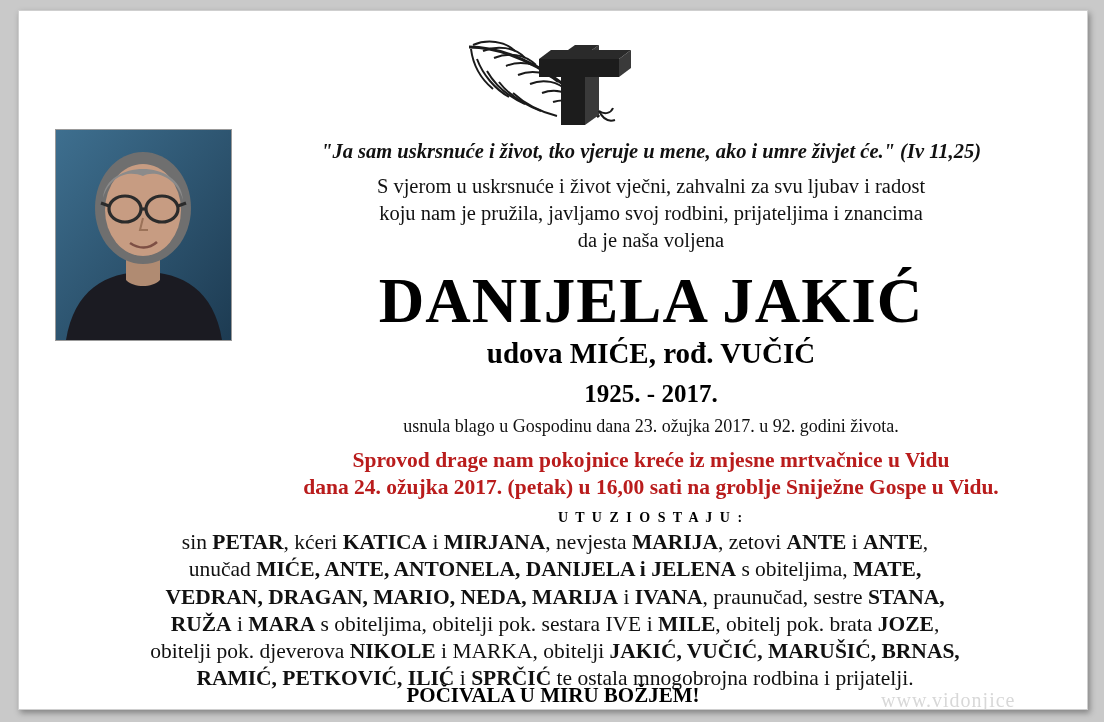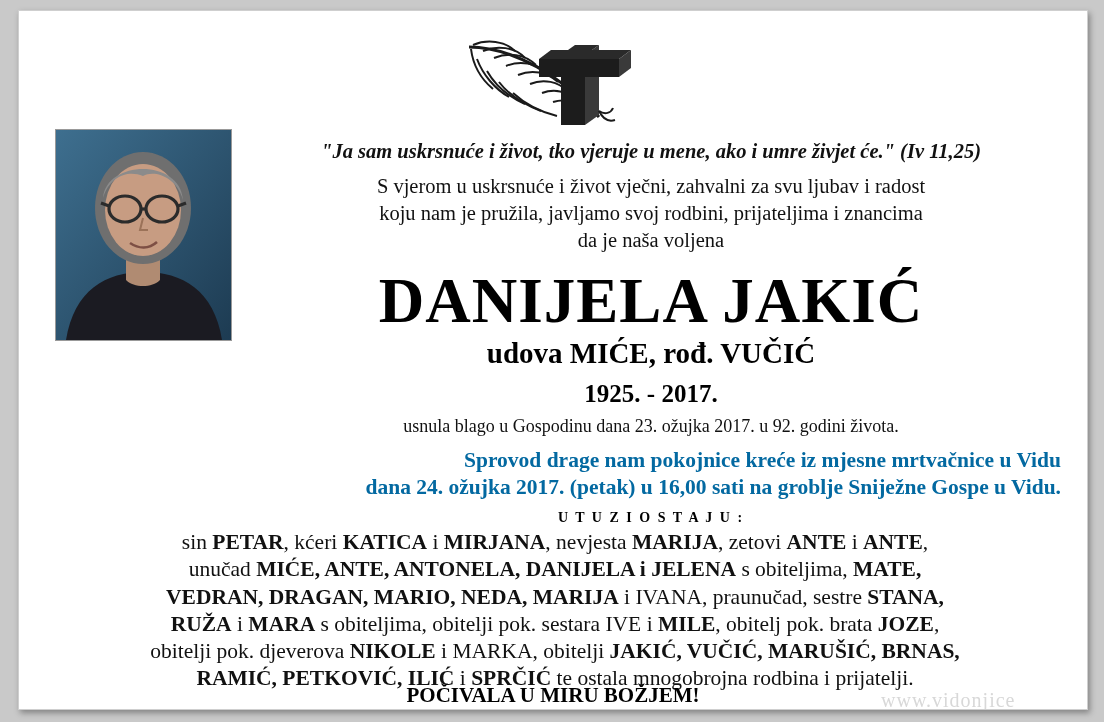--- a/index.html
+++ b/index.html
@@ -105,24 +105,23 @@
     margin: 0 0 8px 0;
   }
   .death-line {
     font-size: 18px;
     color: #111;
     margin: 0 0 10px 0;
   }
   .funeral {
     font-weight: bold;
     font-size: 21.5px;
-    color: #0369a1;
+    color: #b91c1c;
     line-height: 1.28;
     margin: 0 0 8px 0;
-    text-align: right;
   }
   .funeral div { white-space: nowrap; }
 
   .mourners-heading {
     font-weight: bold;
     font-size: 14px;
     letter-spacing: 2px;
     color: #000;
     margin: 4px 0 4px 0;
   }
@@ -220,21 +219,21 @@
         <div>Sprovod drage nam pokojnice kreće iz mjesne mrtvačnice u Vidu</div>
         <div>dana 24. ožujka 2017. (petak) u 16,00 sati na groblje Sniježne Gospe u Vidu.</div>
       </div>
 
       <div class="mourners-heading">U  T U Z I  O S T A J U :</div>
     </div>
 
     <div id="mourners" style="position:absolute; left:36px; top:518px; width:1000px; text-align:center; font-size:21.5px; line-height:1.27; color:#111;">
         <div style="white-space: nowrap;"><span>sin </span><span style="font-weight: bold;">PETAR</span><span>, kćeri </span><span style="font-weight: bold;">KATICA</span><span> i </span><span style="font-weight: bold;">MIRJANA</span><span>, nevjesta </span><span style="font-weight: bold;">MARIJA</span><span>, zetovi </span><span style="font-weight: bold;">ANTE</span><span> i </span><span style="font-weight: bold;">ANTE</span><span>,</span></div>
         <div style="white-space: nowrap;"><span>unučad </span><span style="font-weight: bold;">MIĆE,  ANTE,  ANTONELA,  DANIJELA  i  JELENA</span><span> s obiteljima, </span><span style="font-weight: bold;">MATE,</span></div>
-        <div style="white-space: nowrap;"><span style="font-weight: bold;">VEDRAN,  DRAGAN,  MARIO,  NEDA,  MARIJA</span><span> i </span><span style="font-weight: normal;">IVANA</span><span>, praunučad, sestre </span><span style="font-weight: bold;">STANA,</span></div>
+        <div style="white-space: nowrap;"><span style="font-weight: bold;">VEDRAN,  DRAGAN,  MARIO,  NEDA,  MARIJA</span><span> i </span><span style="font-weight: bold;">IVANA</span><span>, praunučad, sestre </span><span style="font-weight: bold;">STANA,</span></div>
         <div style="white-space: nowrap;"><span style="font-weight: bold;">RUŽA</span><span> i </span><span style="font-weight: bold;">MARA</span><span> s obiteljima, obitelji pok. sestara </span><span style="font-weight: normal;">IVE</span><span> i </span><span style="font-weight: bold;">MILE</span><span>, obitelj pok. brata </span><span style="font-weight: bold;">JOZE</span><span>,</span></div>
         <div style="white-space: nowrap;"><span>obitelji pok. djeverova </span><span style="font-weight: bold;">NIKOLE</span><span> i </span><span style="font-weight: normal;">MARKA</span><span>, obitelji </span><span style="font-weight: bold;">JAKIĆ,  VUČIĆ,  MARUŠIĆ,  BRNAS,</span></div>
         <div style="white-space: nowrap;"><span style="font-weight: bold;">RAMIĆ,  PETKOVIĆ,  ILIĆ</span><span> i </span><span style="font-weight: bold;">SPRČIĆ</span><span> te ostala mnogobrojna rodbina i prijatelji.</span></div>
       </div>
 
     <div style="position:absolute; left:0; top:672px; width:100%; text-align:center; font-weight:bold; font-size:21px; color:#000;">POČIVALA U MIRU BOŽJEM!</div>
 
     <div style="position:absolute; left:862px; top:678px; font-family:'Liberation Serif', serif; font-size:20px; color:#d8d8d8; letter-spacing:1px;">www.vidonjice</div>
 
     <div style="position:absolute; left:998px; top:704px; width:62px; height:32px; border:1px solid #7a7a7a; background:#f9a8d4; display:flex; align-items:center; padding:2px 3px; box-sizing:border-box;">

